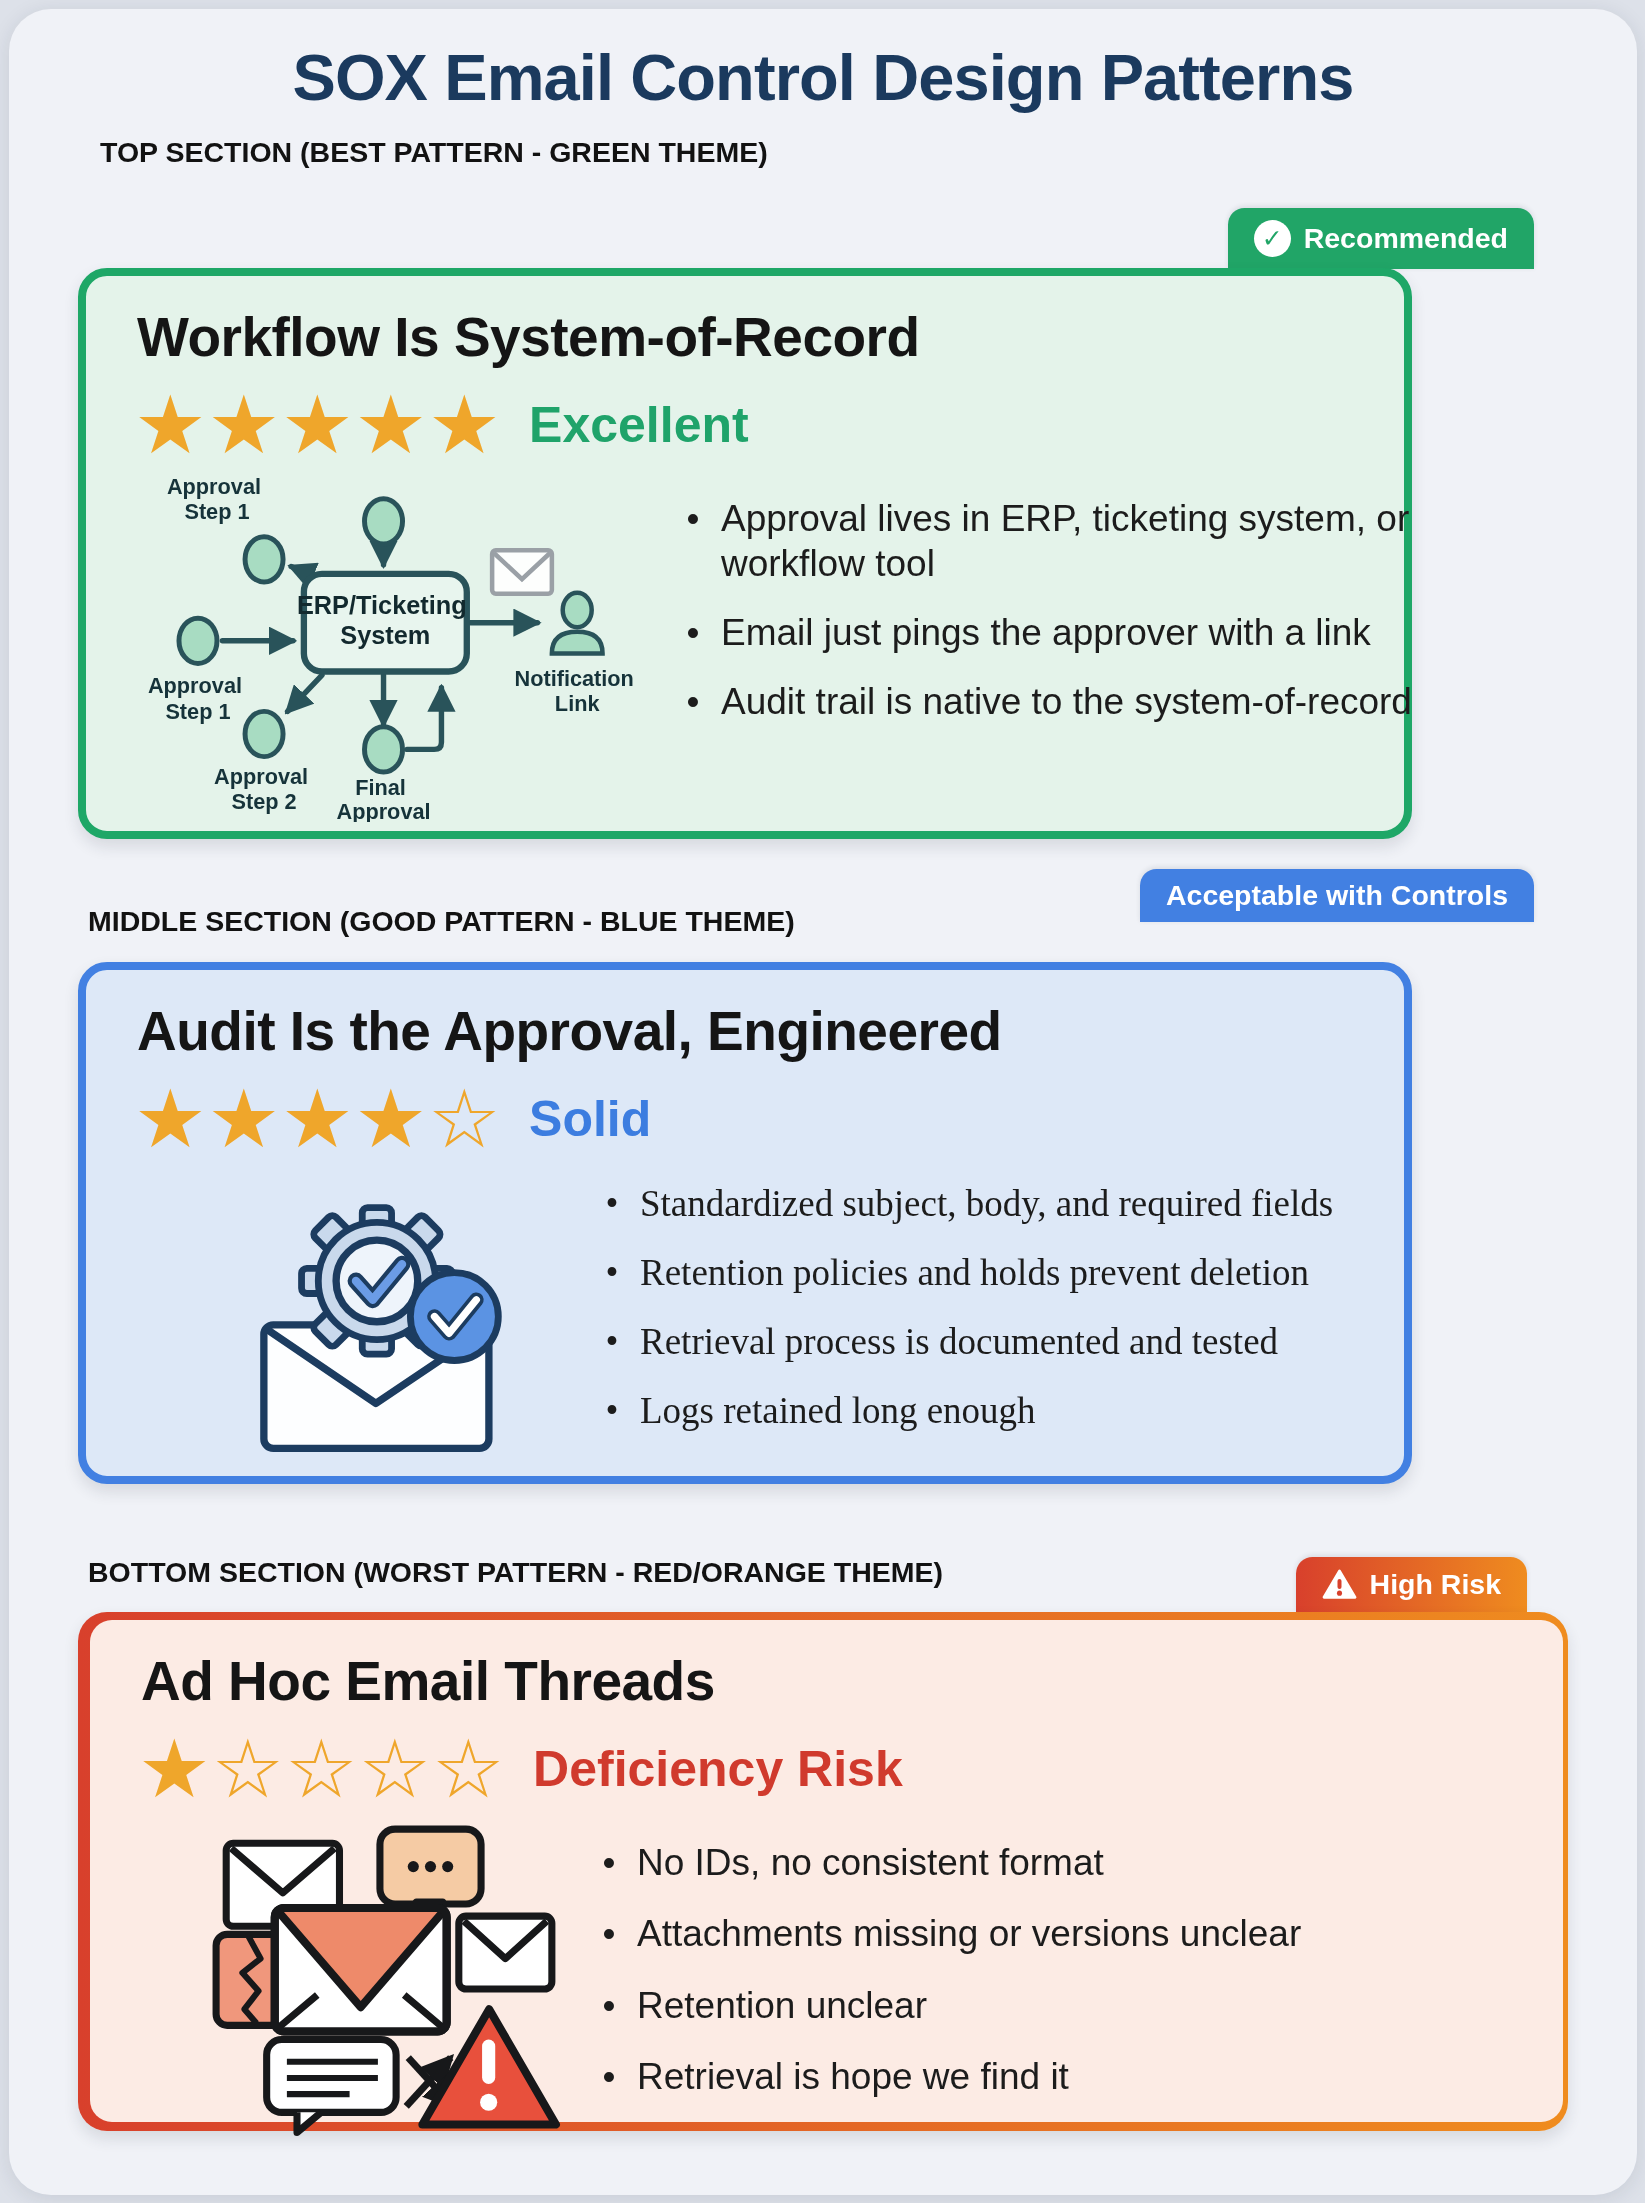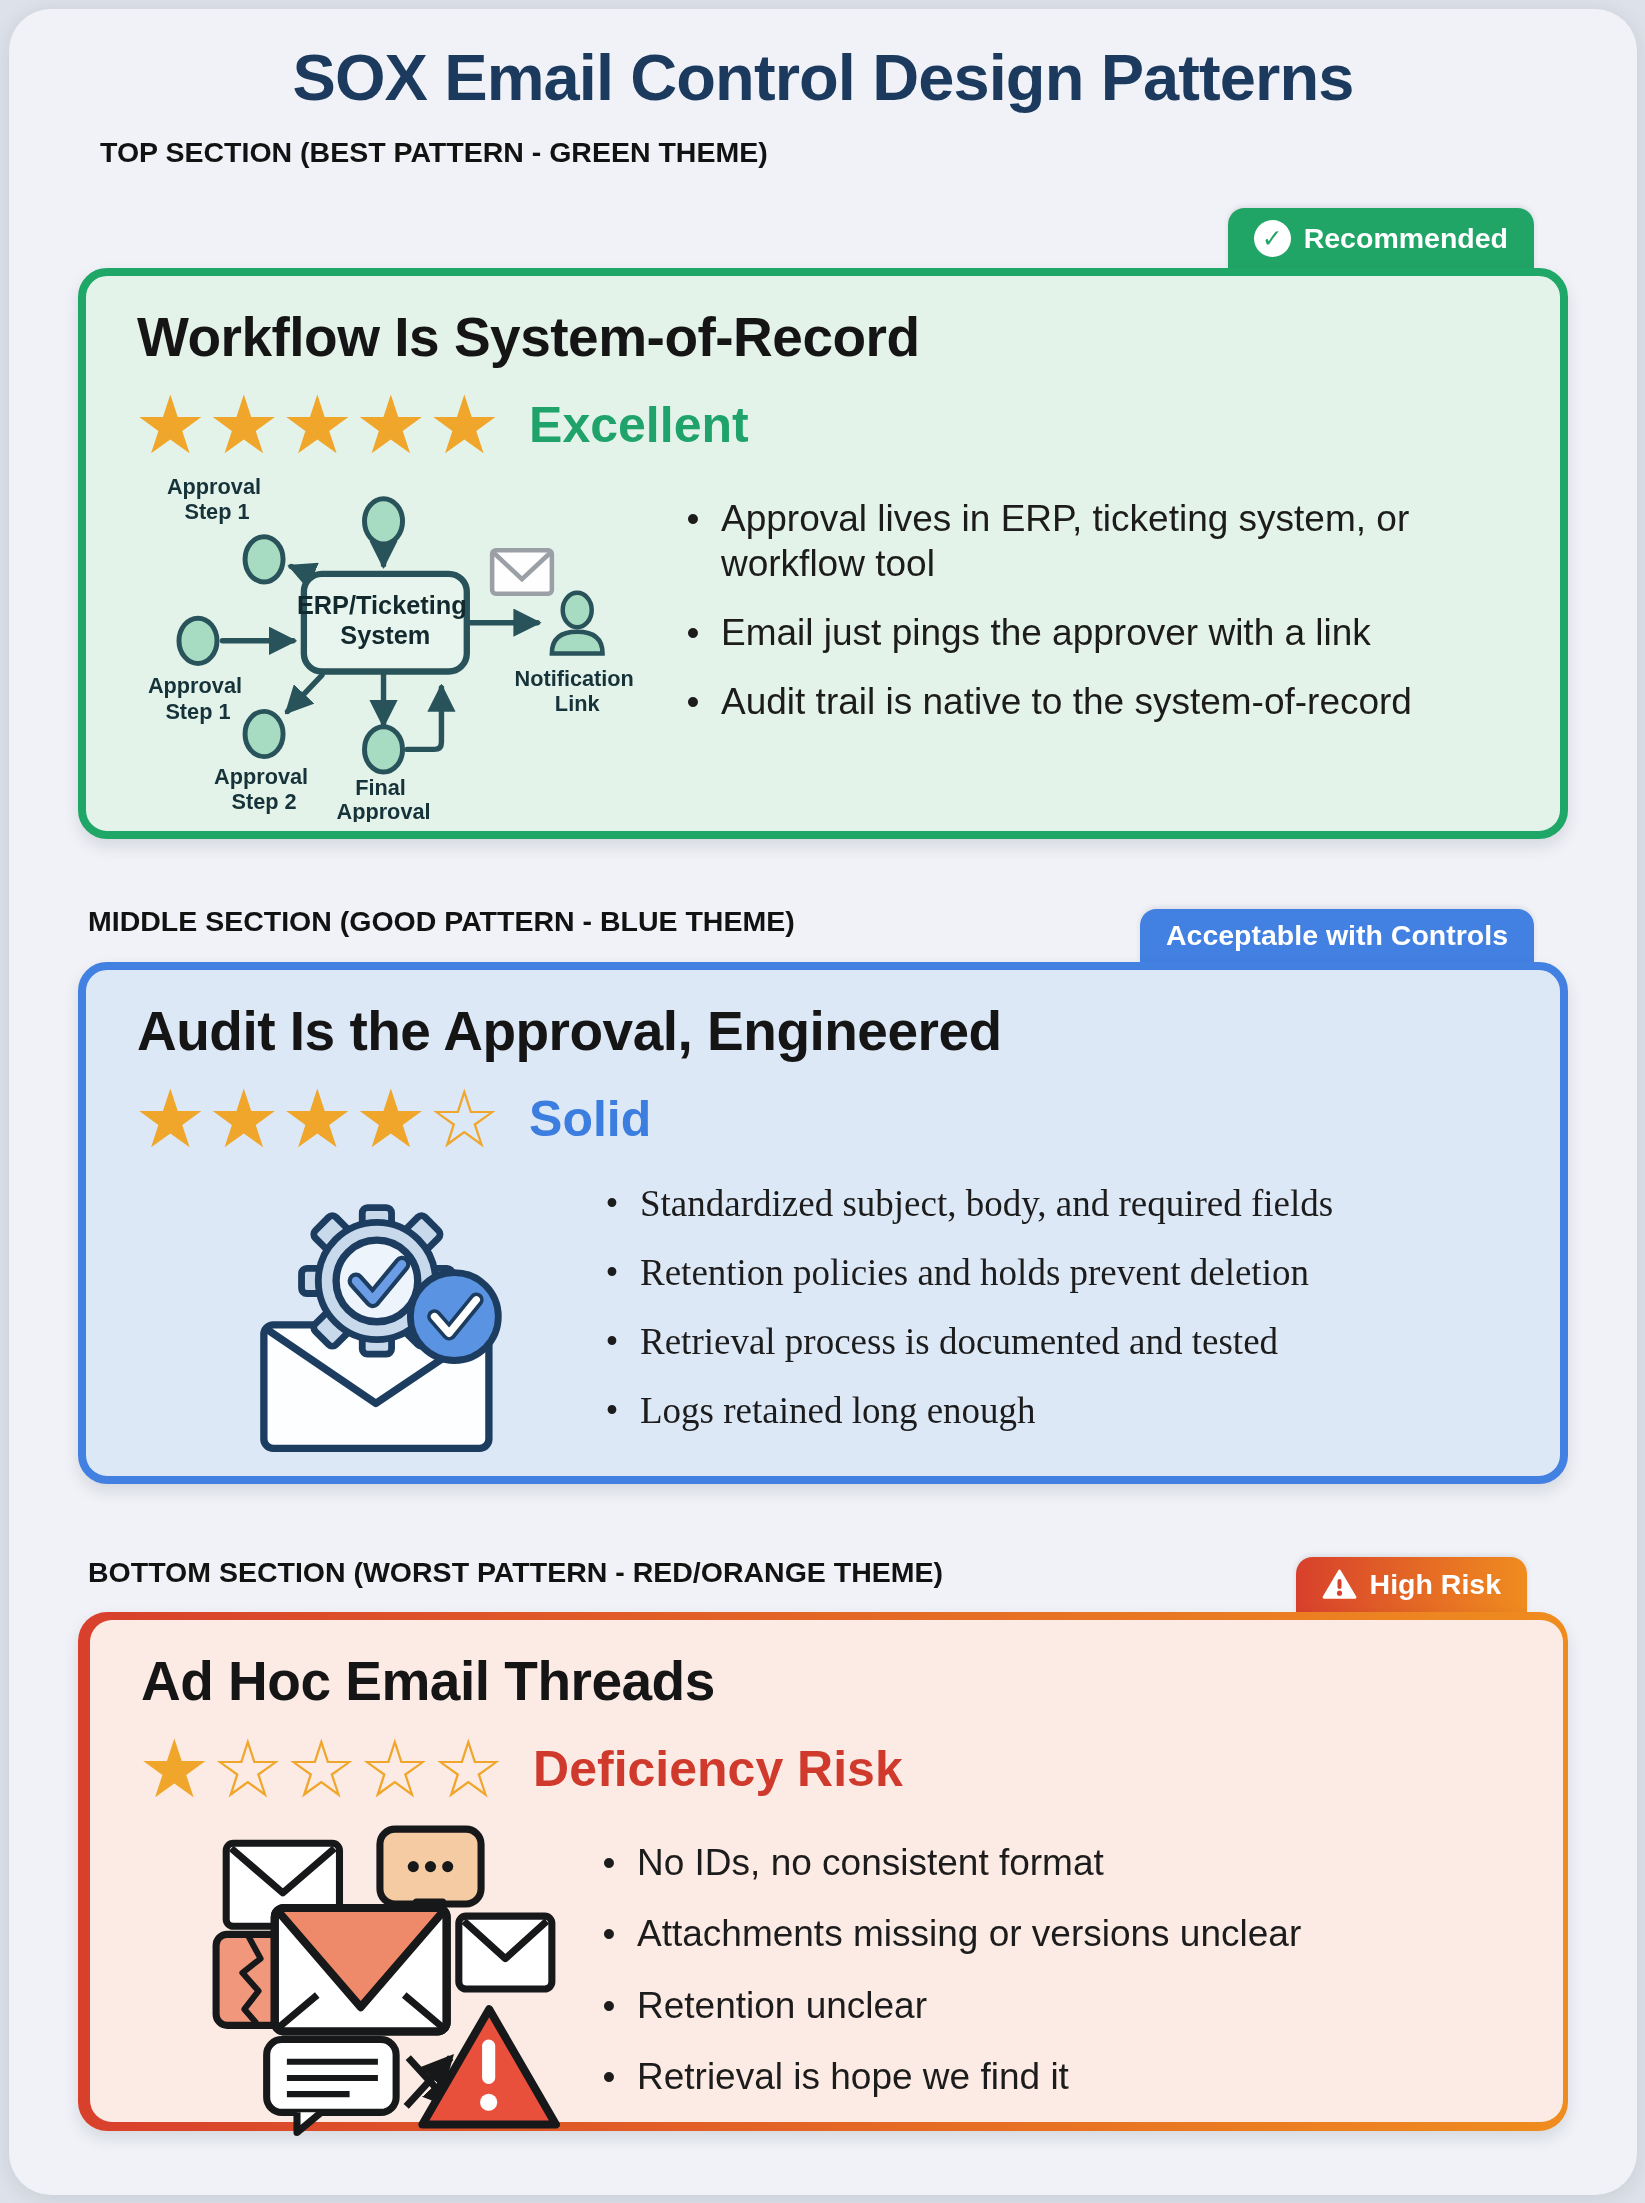--- a/index.html
+++ b/index.html
@@ -14,28 +14,28 @@
 
   .section-label { position:absolute; font-size:28.5px; font-weight:700; color:#121212; letter-spacing:0; }
   .lbl-1 { left:100px; top:136px; }
   .lbl-2 { left:88px; top:905px; }
   .lbl-3 { left:88px; top:1556px; }
 
   .badge { position:absolute; display:flex; align-items:center; gap:13px;
            color:#fff; font-weight:700; font-size:28.5px; padding:0 26px;
            border-radius:16.5px 16.5px 0 0; box-shadow:0 -1.8px 5.5px rgba(30,40,60,.10); }
   .badge-1 { right:112px; top:208px; height:61px; background:#21a567; }
-  .badge-2 { right:112px; top:909px; height:53px; background:#4280e2; }
+  .badge-2 { right:112px; top:869px; height:53px; background:#4280e2; }
   .badge-3 { right:119px; top:1557px; height:55px; background:linear-gradient(90deg,#d8402c,#ef8c1f); }
 
   .check-circle { width:37px; height:37px; border-radius:50%; background:#fff; color:#21a567;
                   display:flex; align-items:center; justify-content:center;
                   font-size:25px; font-weight:700; line-height:1; }
 
-  .card { position:absolute; left:78px; width:1490px; border-radius:29px;
+  .card { position:absolute; left:78px; width:1334px; border-radius:29px;
           box-shadow:0 7.3px 14.7px rgba(30,40,60,.12); }
   .card-1 { top:268px; height:571px; background:#e4f3ea; border:8.3px solid #1ea767; }
   .card-2 { top:962px; height:522px; background:#dde8f7; border:8.3px solid #4280e2; }
   .card-3 { top:1612px; height:519px; background:#fcebe4; border:8.3px solid transparent;
             background-clip:padding-box; }
   .card-3-border { position:absolute; left:78px; top:1612px; width:1490px; height:519px;
             border-radius:29px; background:linear-gradient(90deg,#d8402c,#ef8c1f);
             box-shadow:0 7.3px 14.7px rgba(30,40,60,.12); }
   .card-3 { left:0; top:8.3px; width:1473px; height:502px; margin-left:12px; border:none;
             border-radius:22px; box-shadow:none; }

